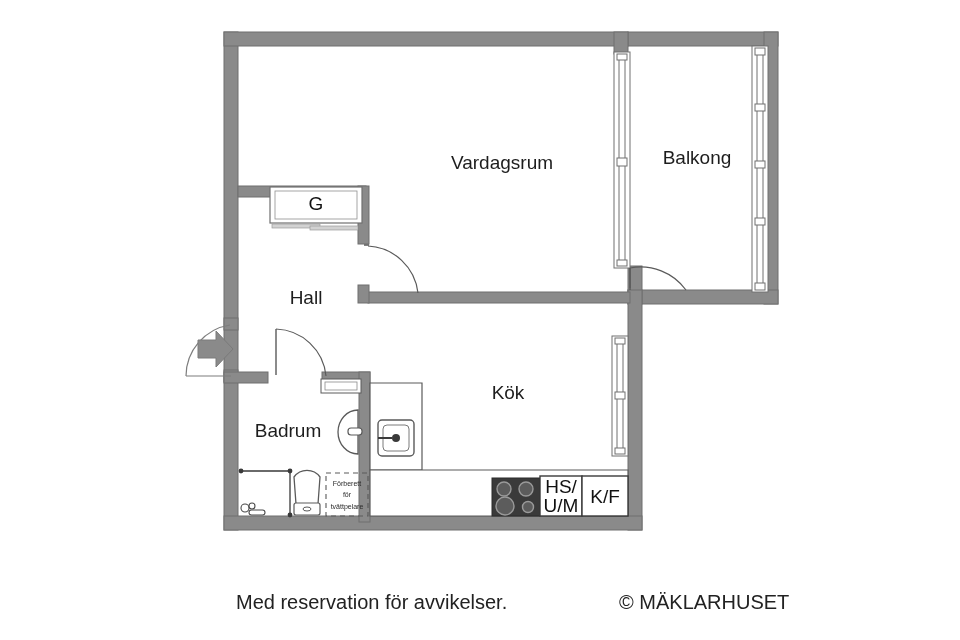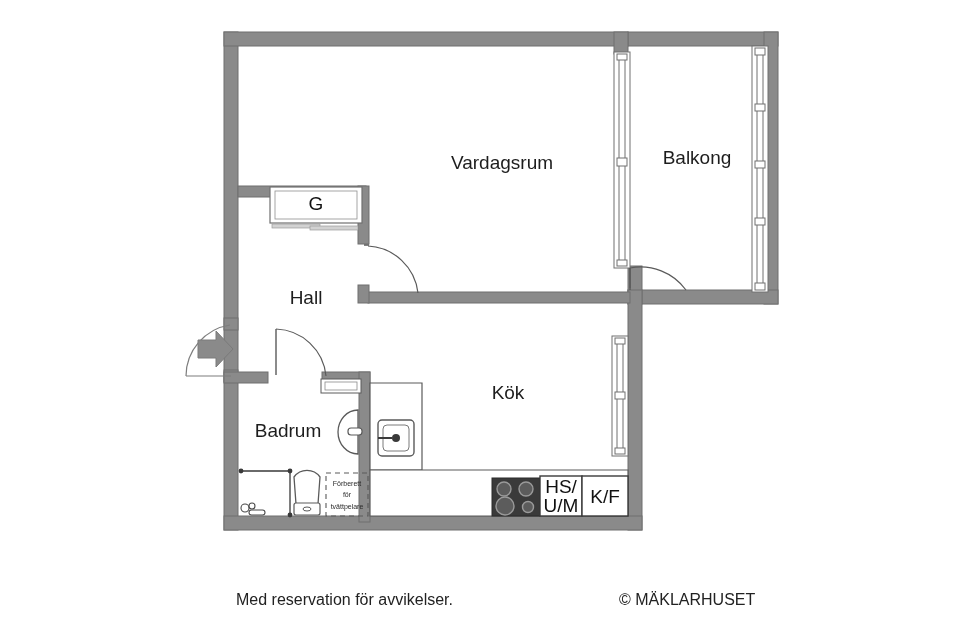--- a/index.html
+++ b/index.html
@@ -43,21 +43,21 @@
   .tiny-label {
     font-family: "Liberation Sans", sans-serif;
     font-size: 7px;
     fill: #2a2a2a;
     text-anchor: middle;
     dominant-baseline: middle;
   }
   .footer-text {
     position: absolute;
     font-family: "Liberation Sans", sans-serif;
-    font-size: 16px;
+    font-size: 20px;
     color: #222222;
     white-space: nowrap;
   }
   #footer-disclaimer {
     left: 236px;
     top: 591px;
   }
   #footer-copyright {
     left: 619px;
     top: 591px;

